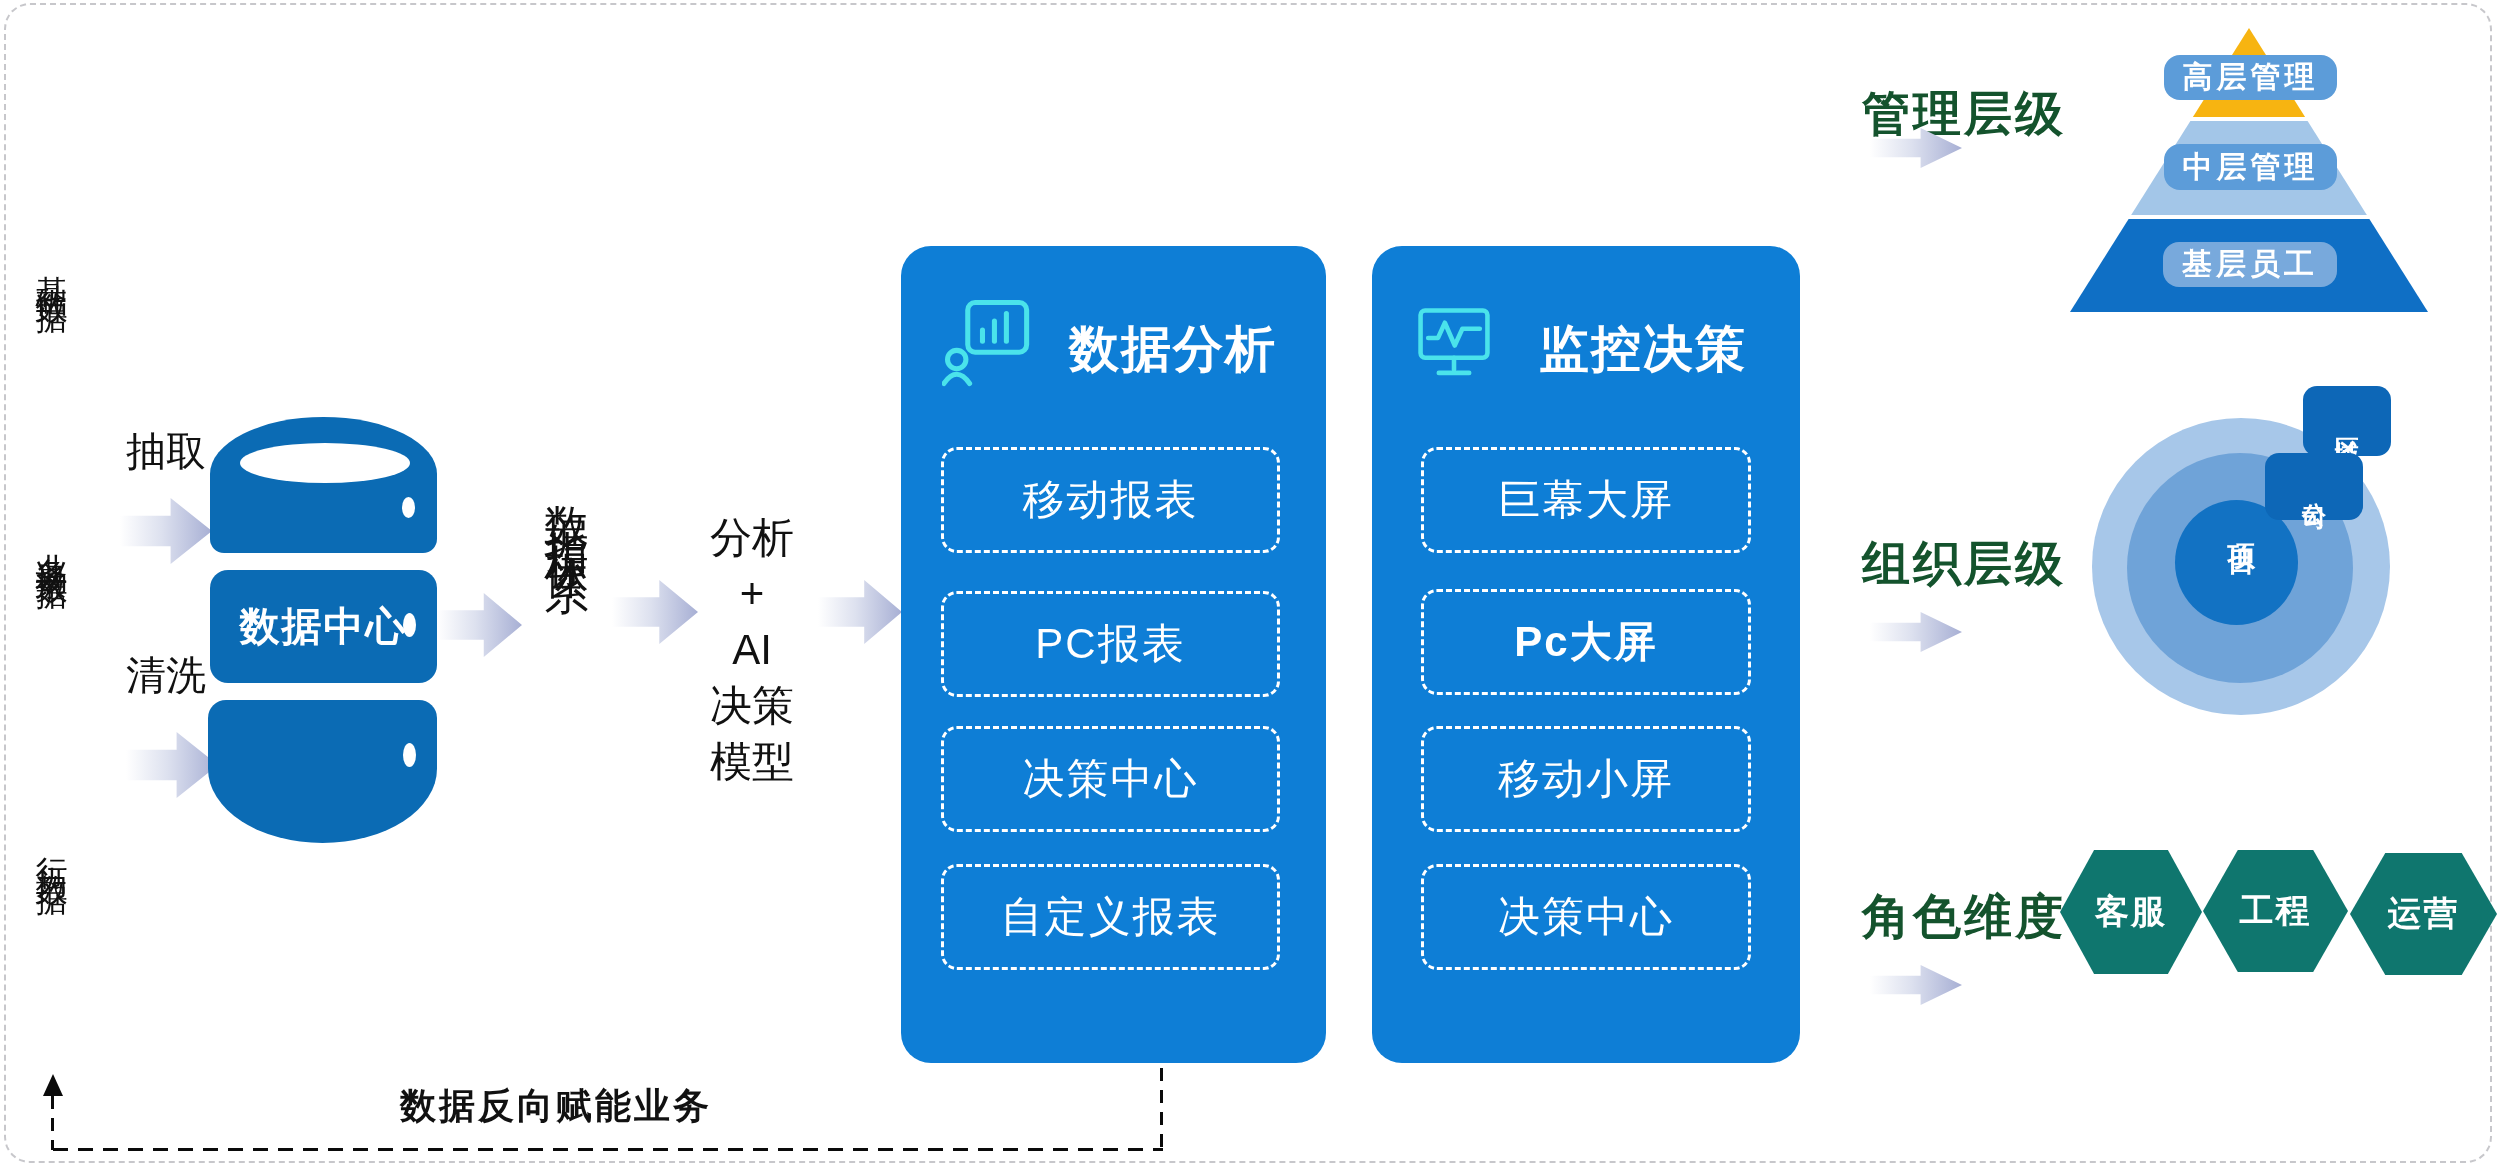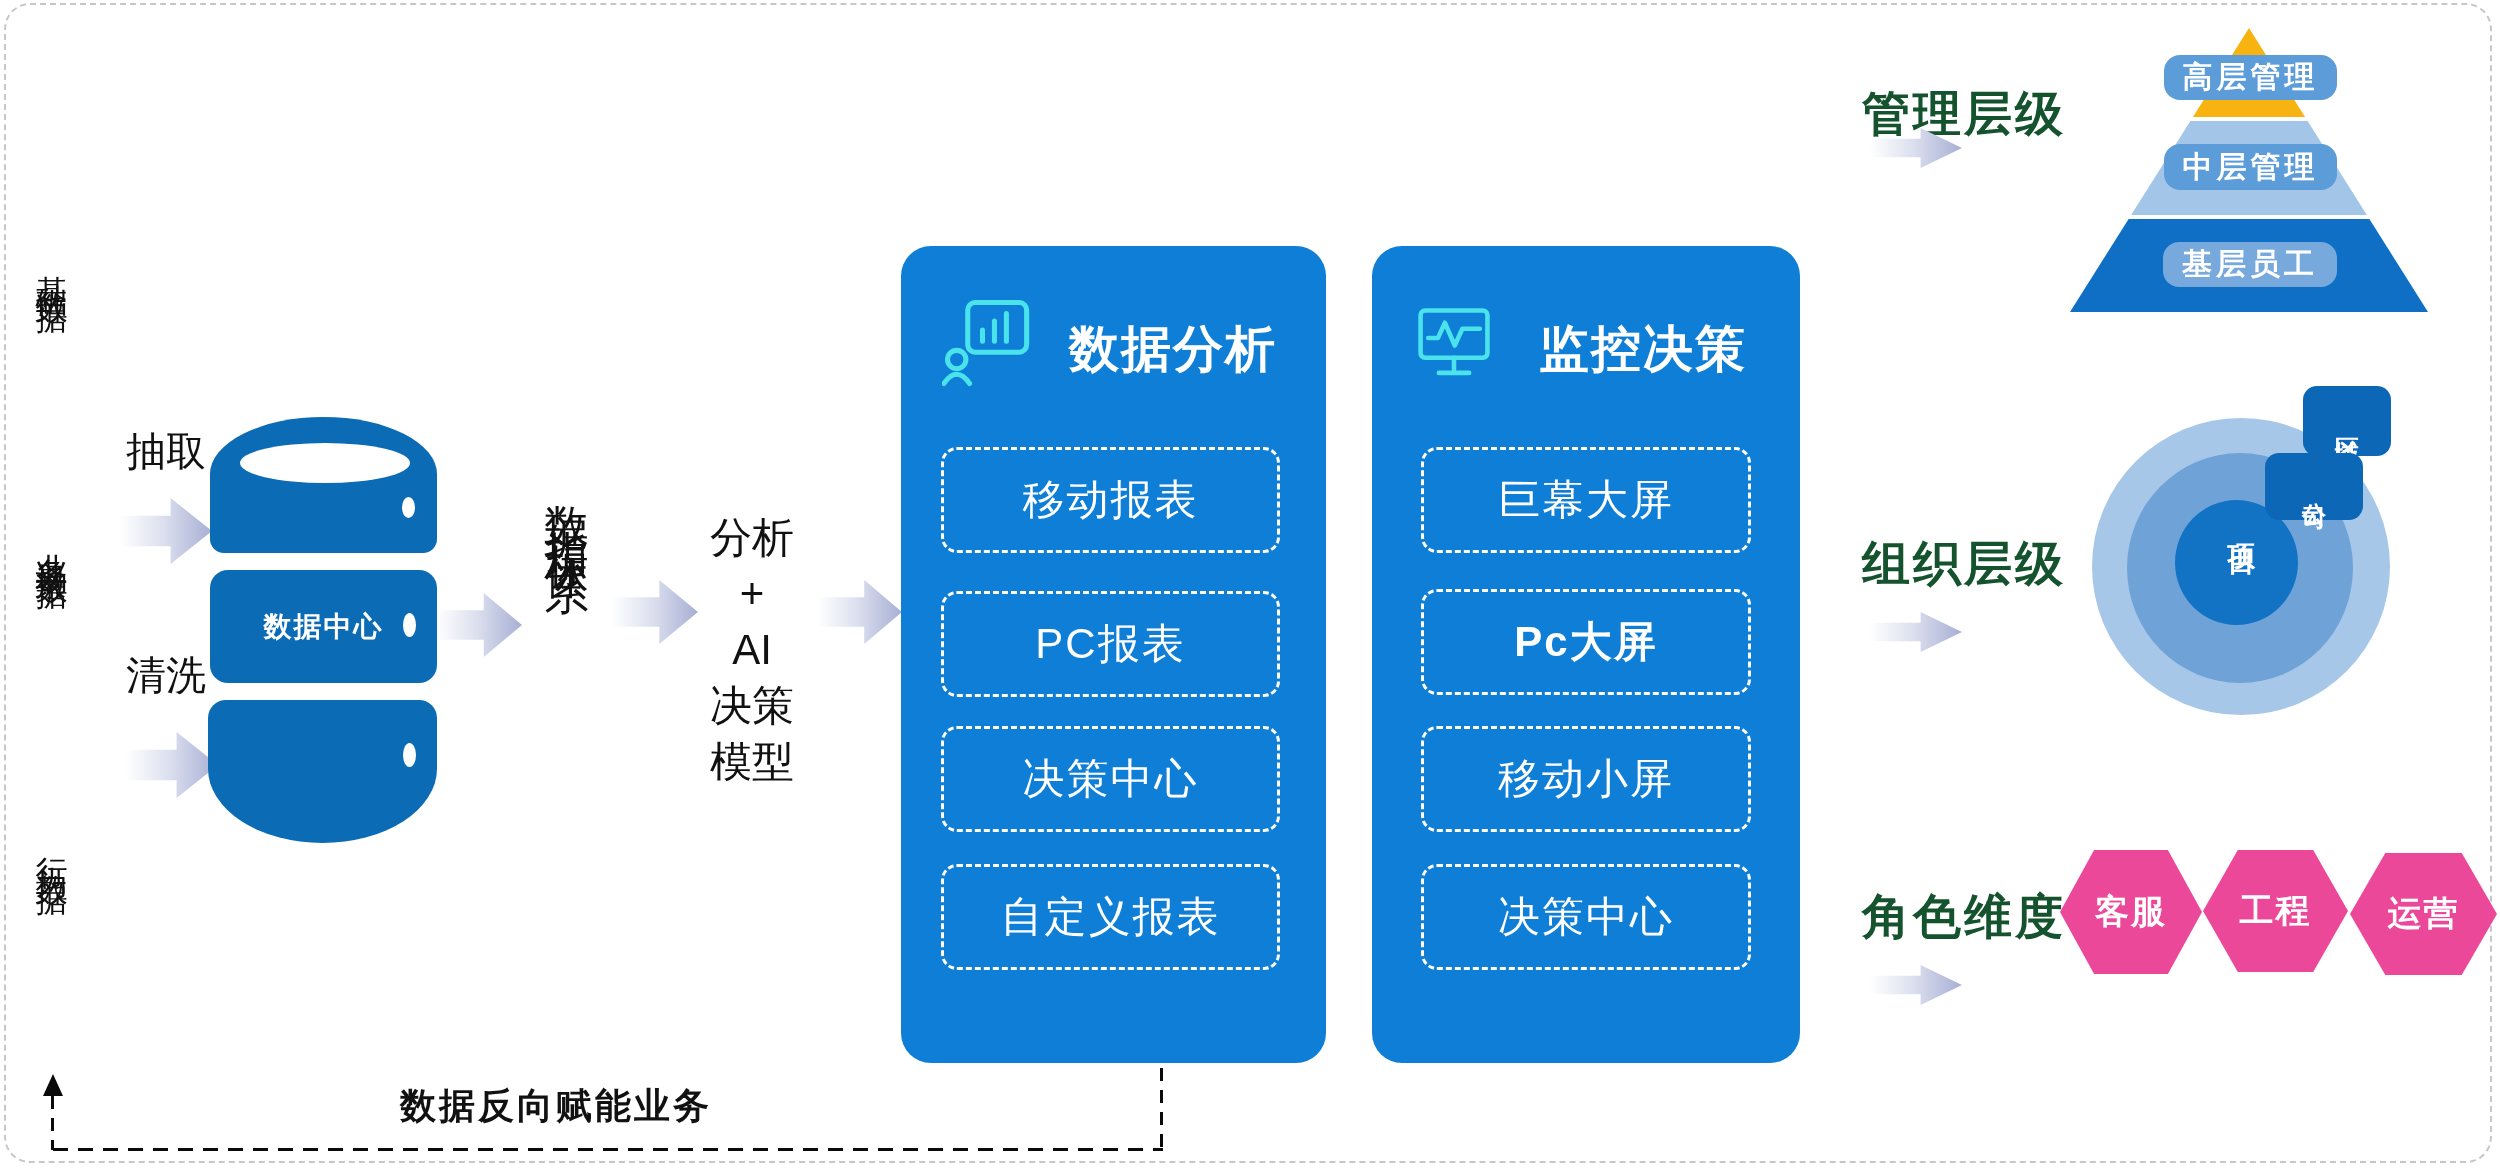--- a/index.html
+++ b/index.html
@@ -18,21 +18,21 @@
     background:linear-gradient(90deg,#ffffff 0%,#dde1ef 45%,#a7afd4 100%);
     clip-path:polygon(0 27%,55% 27%,55% 0,100% 50%,55% 100%,55% 73%,0 73%);
   }
   
   .db{background:#0b6bb4;}
   .db-top{border-radius:50% 50% 14px 14px / 42% 42% 14px 14px;}
   .db-mid{border-radius:18px;display:flex;align-items:center;justify-content:center;}
   .db-bot{border-radius:18px 18px 50% 50% / 18px 18px 52% 52%;}
   .db-open{background:#fff;border-radius:50%;}
   .db-dot{background:#fff;border-radius:50%;}
-  .db-label{color:#fff;font-size:28px;font-weight:700;letter-spacing:2px;}
+  .db-label{color:#fff;font-size:40px;font-weight:700;letter-spacing:2px;}
   .etl-label{font-size:40px;font-weight:500;color:#111;}
   .idx-label{font-size:44px;font-weight:500;letter-spacing:13px;}
   .model-label{font-size:42px;font-weight:500;color:#111;text-align:center;line-height:56px;white-space:pre-line;margin-top:28px;}
   
   .panel{background:#0e7ed6;border-radius:30px;}
   .panel-title{color:#fff;font-size:50px;font-weight:700;letter-spacing:2px;margin-left:16px;}
   .panel-item{
     border:3px dashed #fff;border-radius:16px;box-sizing:border-box;
     display:flex;align-items:center;justify-content:center;
     color:#fff;font-size:42px;font-weight:500;letter-spacing:2px;
@@ -45,21 +45,21 @@
   
   .dim-label{font-size:48px;font-weight:600;color:#14532d;letter-spacing:3px;}
   .dim-arrow{width:92px;height:40px;}
   .pyramid{clip-path:polygon(50% 0,100% 100%,0 100%);}
   .py-band{position:absolute;left:0;width:100%;}
   .py-chip{border-radius:16px;display:flex;align-items:center;justify-content:center;color:#fff;font-size:30px;font-weight:700;letter-spacing:4px;}
   .ring{border-radius:50%;}
   .org-tag{background:#0d67b7;border-radius:14px;display:flex;align-items:center;justify-content:center;}
   .org-tag .vtext,.org-center{color:#fff;font-weight:700;}
   .hex{
-    background:#ec4899;clip-path:polygon(24% 0%,76% 0%,100% 50%,76% 100%,24% 100%,0% 50%);
+    background:#0f766e;clip-path:polygon(24% 0%,76% 0%,100% 50%,76% 100%,24% 100%,0% 50%);
     display:flex;align-items:center;justify-content:center;color:#fff;font-size:34px;font-weight:700;letter-spacing:2px;
   }
 </style>
 </head>
 <body>
 
 <div id="canvas">
 
   <div class="abs page-frame"></div>
 

